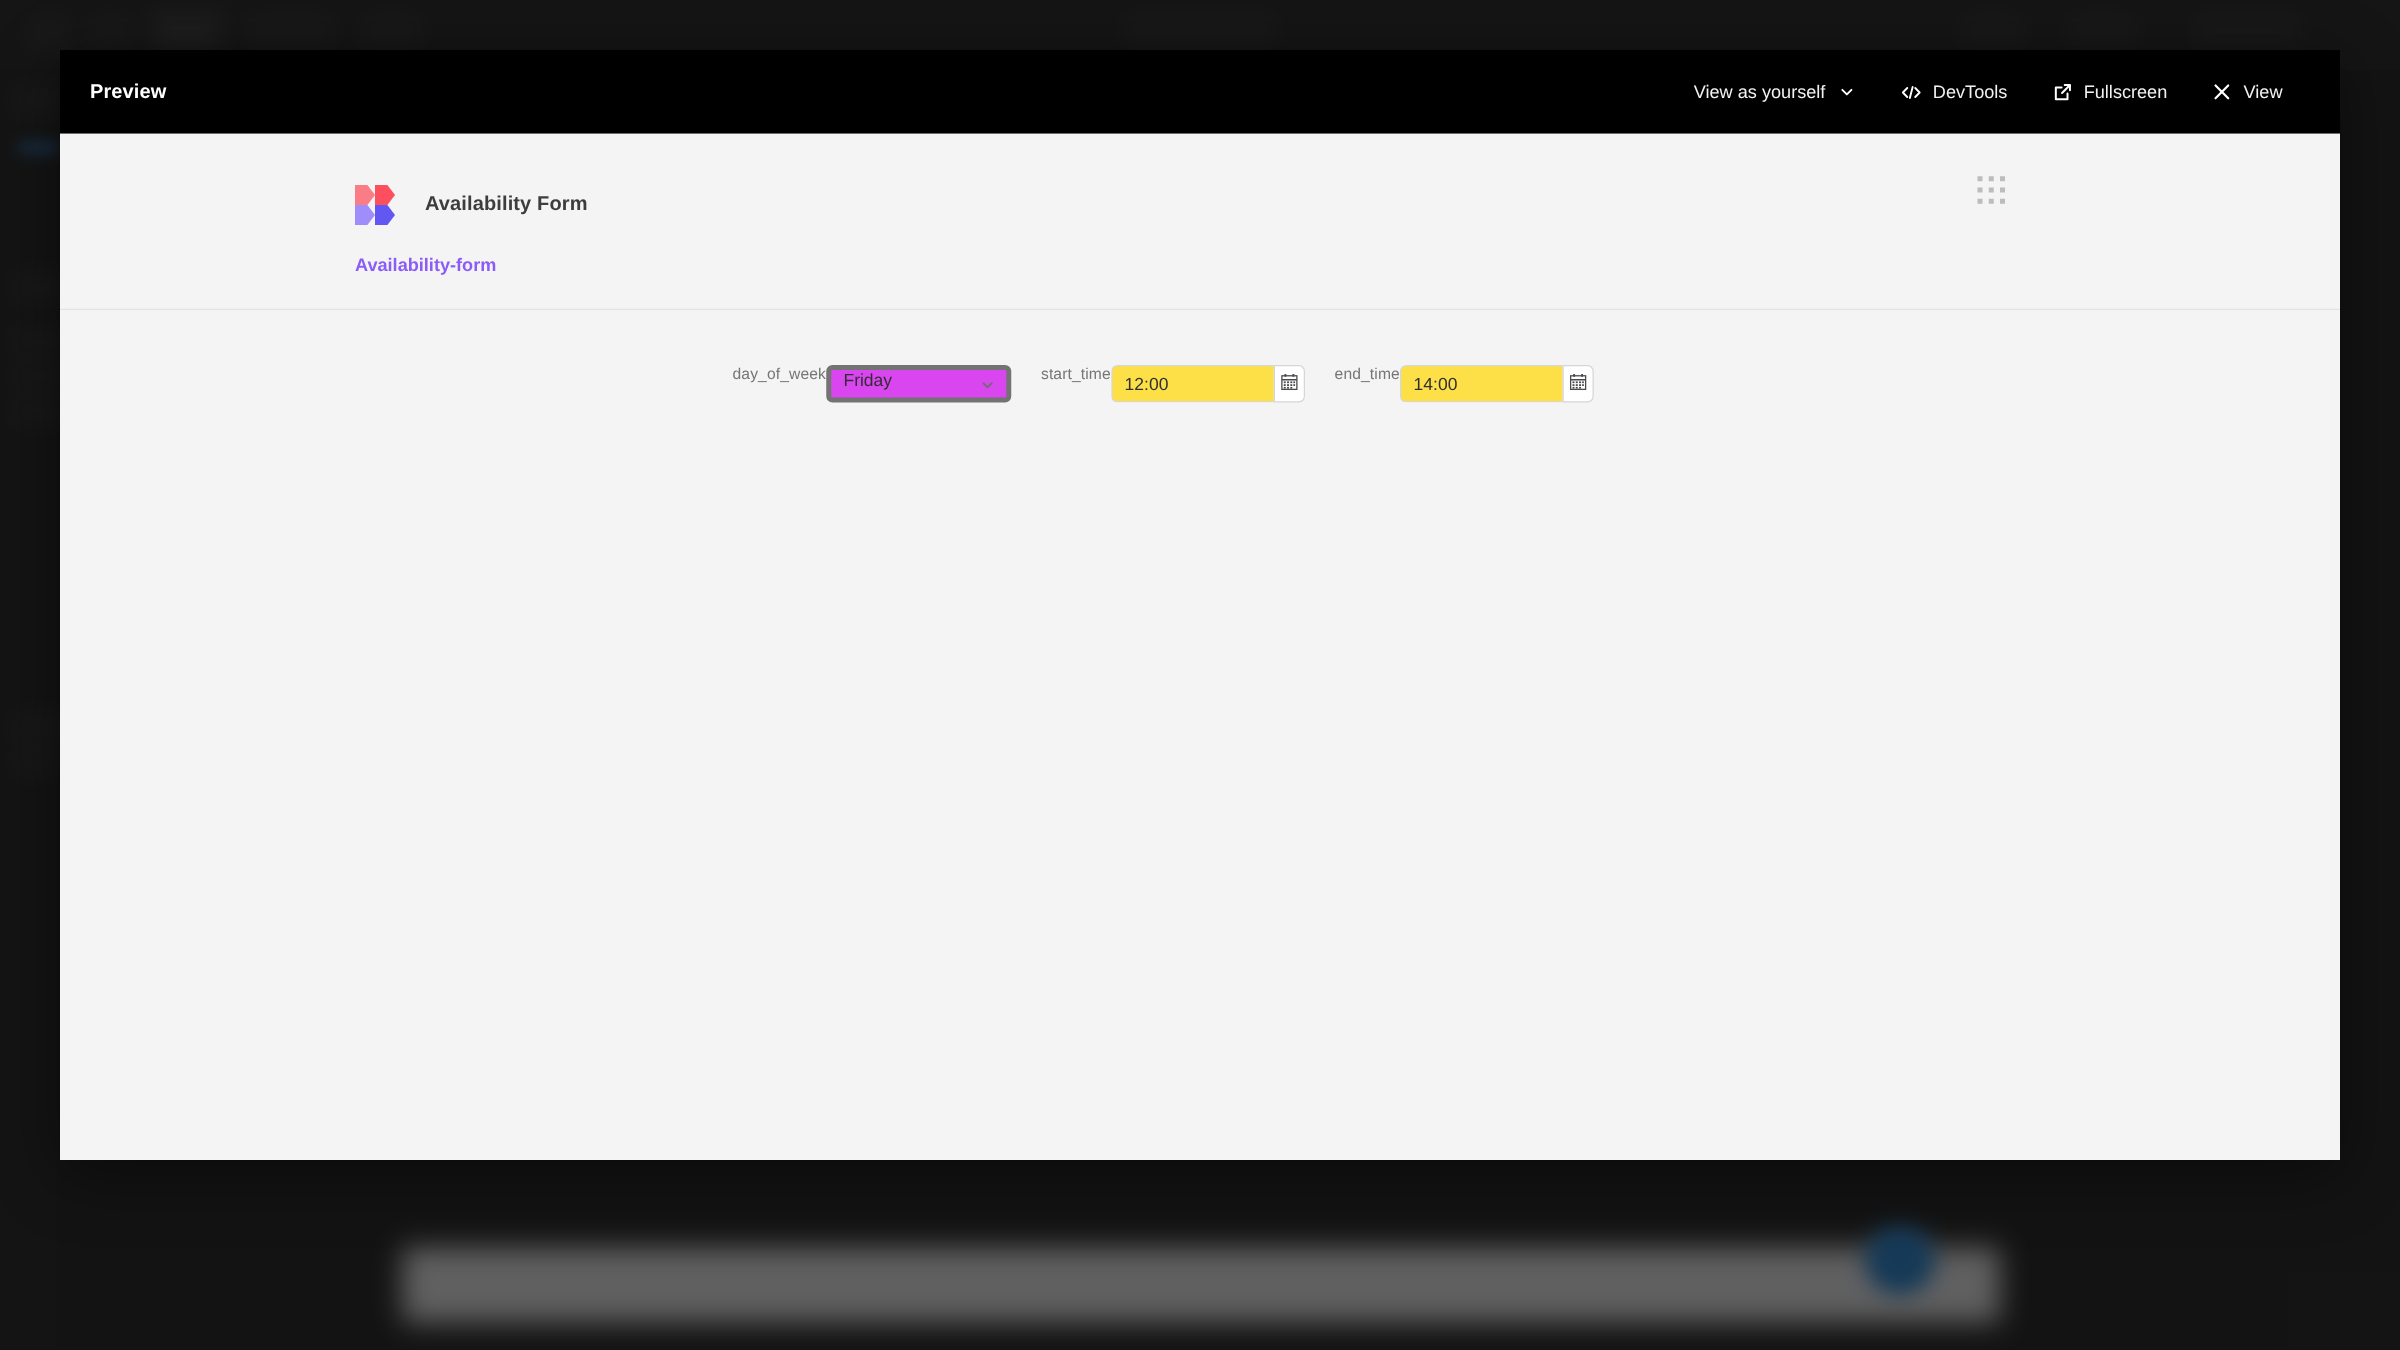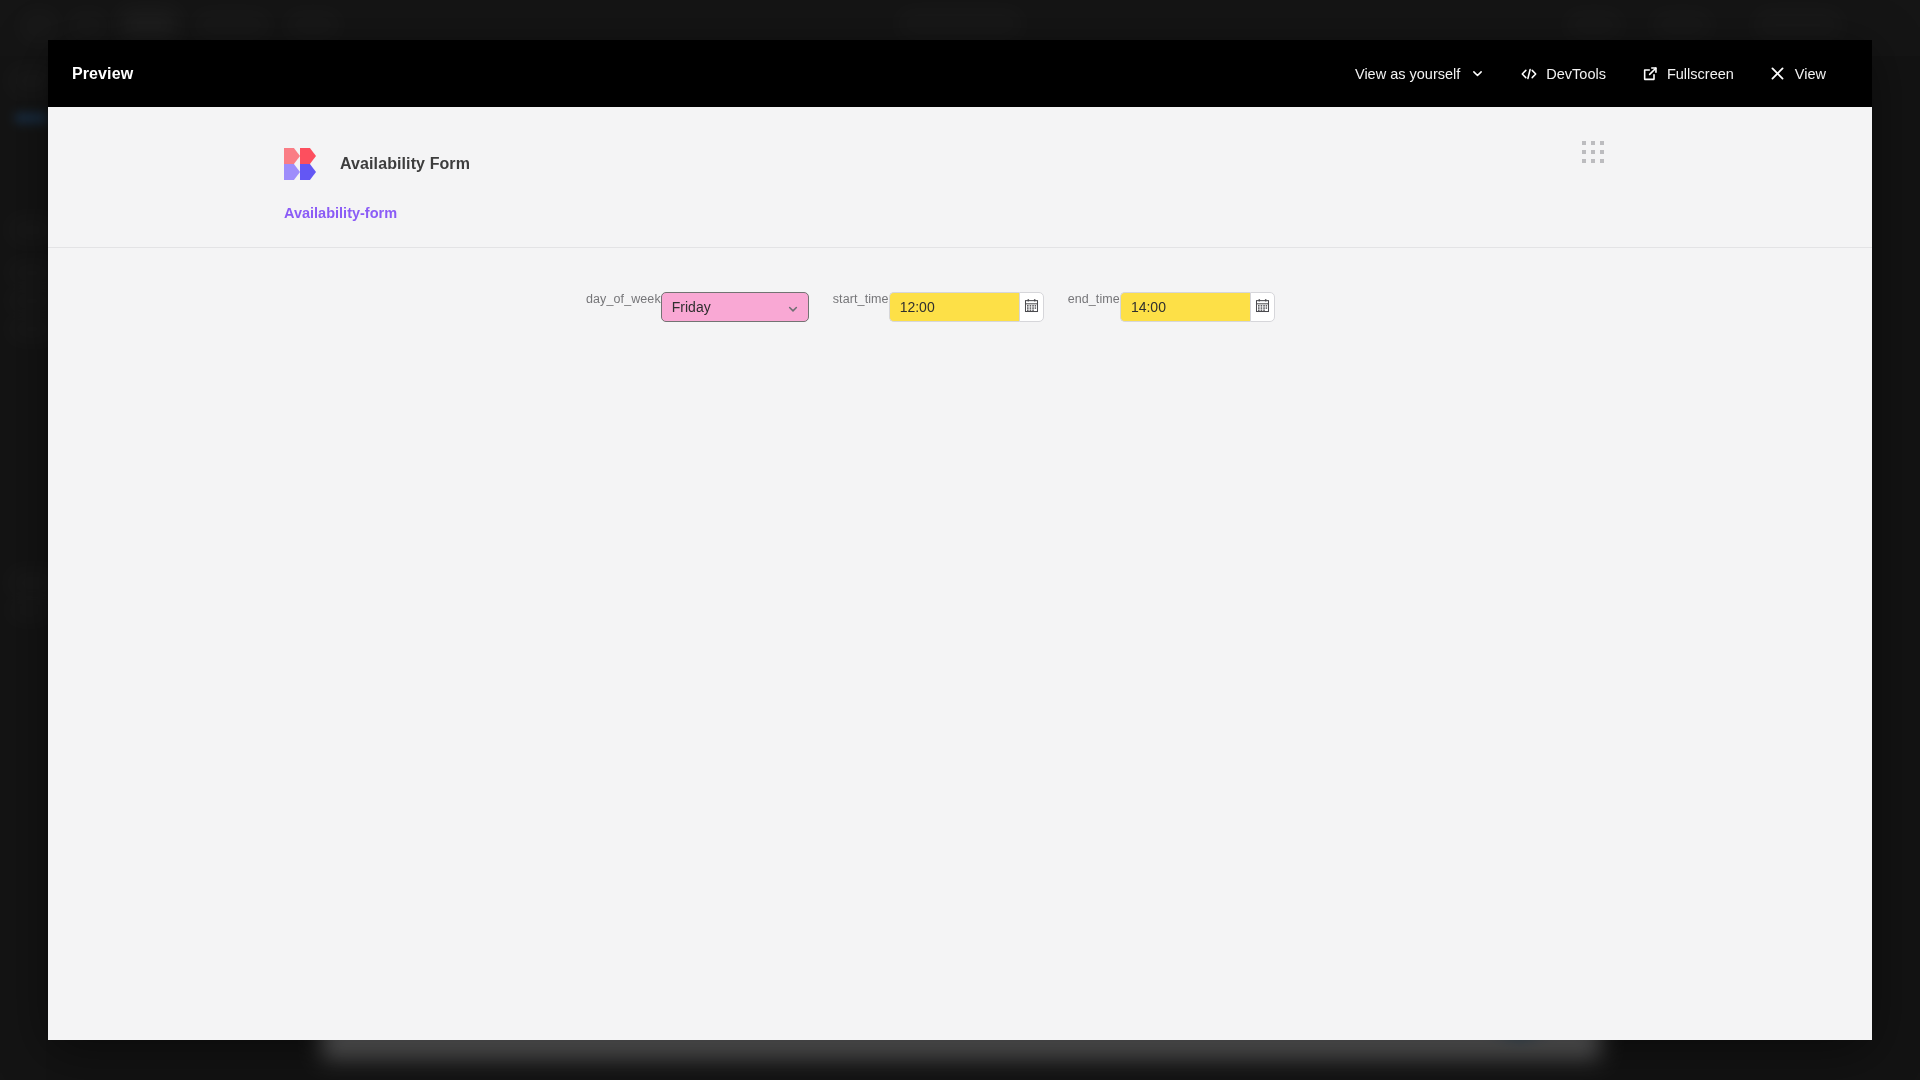--- a/index.html
+++ b/index.html
@@ -60,21 +60,21 @@
     inset: 0;
     background: rgba(0,0,0,0.55);
   }
 
   
   #preview-modal {
     position: absolute;
     left: 48px;
     top: 40px;
     width: 1824px;
-    height: 1000px;
+    height: 888px;
     background: #ffffff;
     box-shadow: 0 10px 50px rgba(0,0,0,0.45);
     overflow: hidden;
     display: flex;
     flex-direction: column;
   }
 
   
   #preview-toolbar {
     height: 67px;
@@ -211,25 +211,24 @@
     font-size: 12.5px;
     color: #767679;
     margin-bottom: 7px;
     letter-spacing: 0.1px;
   }
 
   .select-control {
     position: relative;
     width: 148px;
     height: 30px;
-    background: #f9a8d4;
-    border: 1px solid #737373;
+    background: #d946ef;
+    border: 4px solid #737373;
     border-radius: 5px;
     display: flex;
-    align-items: center;
     padding: 0 10px;
     cursor: pointer;
   }
   .select-value {
     font-size: 14px;
     color: #2f2f2f;
   }
   .select-chevron {
     position: absolute;
     right: 9px;

